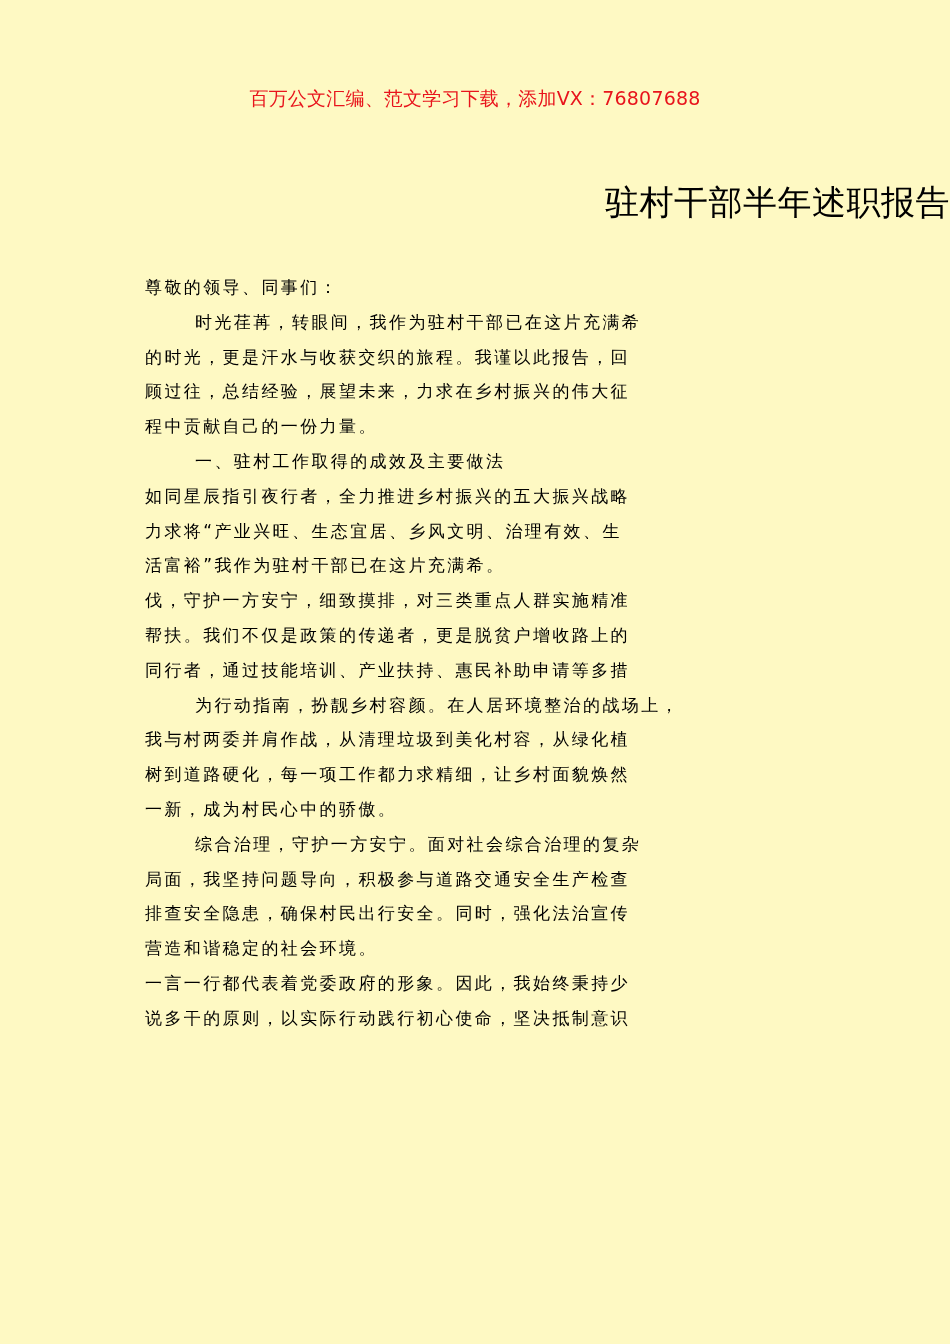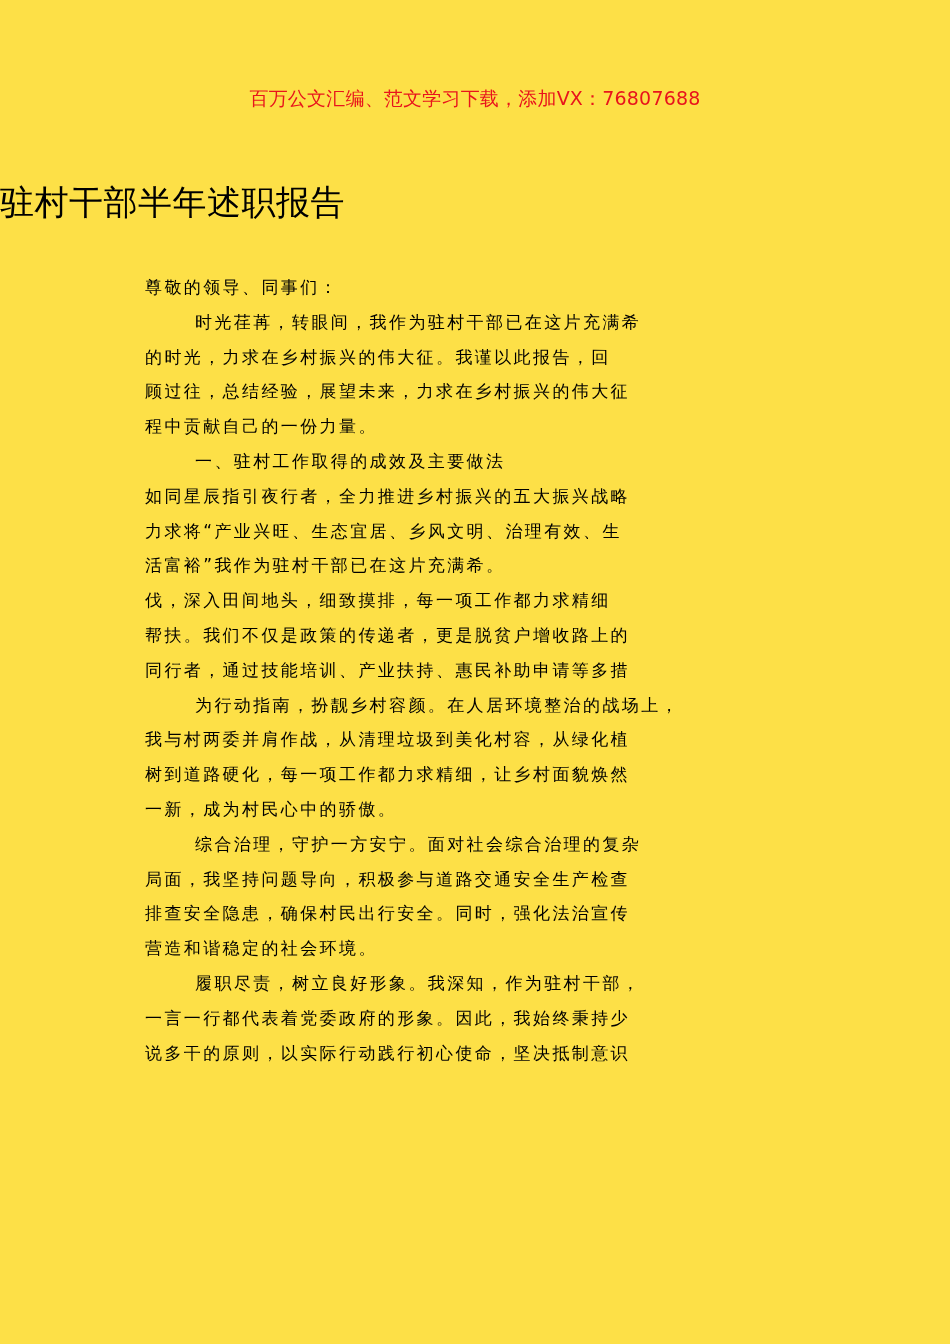--- a/index.html
+++ b/index.html
@@ -1,50 +1,49 @@
 <!DOCTYPE html>
 <html><head>
 <meta charset="utf-8">
 <style>
   html, body { margin: 0; padding: 0; background: #ffffff; }
   body { width: 950px; height: 1344px; position: relative; overflow: hidden;
          font-family: "DejaVu Sans", "Liberation Sans", sans-serif; color: #000; }
-  .page { position: absolute; left: 0; top: 0; width: 950px; height: 1344px; background: #fde047; }
+  .page { position: absolute; left: 0; top: 0; width: 950px; height: 1344px; background: #fef9c3; }
   .watermark { position: absolute; top: 86px; left: 0; width: 950px; text-align: center;
                color: #e8141c; font-size: 19px; letter-spacing: 0.2px; line-height: 24px; white-space: nowrap; }
-  .title { position: absolute; top: 180px; left: 0; width: 950px; text-align: left;
+  .title { position: absolute; top: 180px; left: 0; width: 950px; text-align: right;
            font-size: 34px; line-height: 44px; letter-spacing: 0.5px; white-space: nowrap; }
   .body { position: absolute; top: 270px; left: 145px; width: 700px; }
   .line { height: 34.8px; line-height: 34.8px; font-size: 17px; white-space: nowrap; letter-spacing: 2.4px; }
   .indent { padding-left: 50px; }
 </style>
 </head>
 <body>
 
 <div class="page">
   <div class="watermark">百万公文汇编、范文学习下载，添加VX：76807688</div>
   <div class="title">驻村干部半年述职报告</div>
   <div class="body">
     <div class="line">尊敬的领导、同事们：</div>
     <div class="line indent">时光荏苒，转眼间，我作为驻村干部已在这片充满希</div>
-    <div class="line">的时光，力求在乡村振兴的伟大征。我谨以此报告，回</div>
+    <div class="line">的时光，更是汗水与收获交织的旅程。我谨以此报告，回</div>
     <div class="line">顾过往，总结经验，展望未来，力求在乡村振兴的伟大征</div>
     <div class="line">程中贡献自己的一份力量。</div>
     <div class="line indent">一、驻村工作取得的成效及主要做法</div>
     <div class="line">如同星辰指引夜行者，全力推进乡村振兴的五大振兴战略</div>
     <div class="line">力求将“产业兴旺、生态宜居、乡风文明、治理有效、生</div>
     <div class="line">活富裕”我作为驻村干部已在这片充满希。</div>
-    <div class="line">伐，深入田间地头，细致摸排，每一项工作都力求精细</div>
+    <div class="line">伐，守护一方安宁，细致摸排，对三类重点人群实施精准</div>
     <div class="line">帮扶。我们不仅是政策的传递者，更是脱贫户增收路上的</div>
     <div class="line">同行者，通过技能培训、产业扶持、惠民补助申请等多措</div>
     <div class="line indent">为行动指南，扮靓乡村容颜。在人居环境整治的战场上，</div>
     <div class="line">我与村两委并肩作战，从清理垃圾到美化村容，从绿化植</div>
     <div class="line">树到道路硬化，每一项工作都力求精细，让乡村面貌焕然</div>
     <div class="line">一新，成为村民心中的骄傲。</div>
     <div class="line indent">综合治理，守护一方安宁。面对社会综合治理的复杂</div>
     <div class="line">局面，我坚持问题导向，积极参与道路交通安全生产检查</div>
     <div class="line">排查安全隐患，确保村民出行安全。同时，强化法治宣传</div>
     <div class="line">营造和谐稳定的社会环境。</div>
-    <div class="line indent">履职尽责，树立良好形象。我深知，作为驻村干部，</div>
     <div class="line">一言一行都代表着党委政府的形象。因此，我始终秉持少</div>
     <div class="line">说多干的原则，以实际行动践行初心使命，坚决抵制意识</div>
   </div>
 </div>
 
 </body></html>

